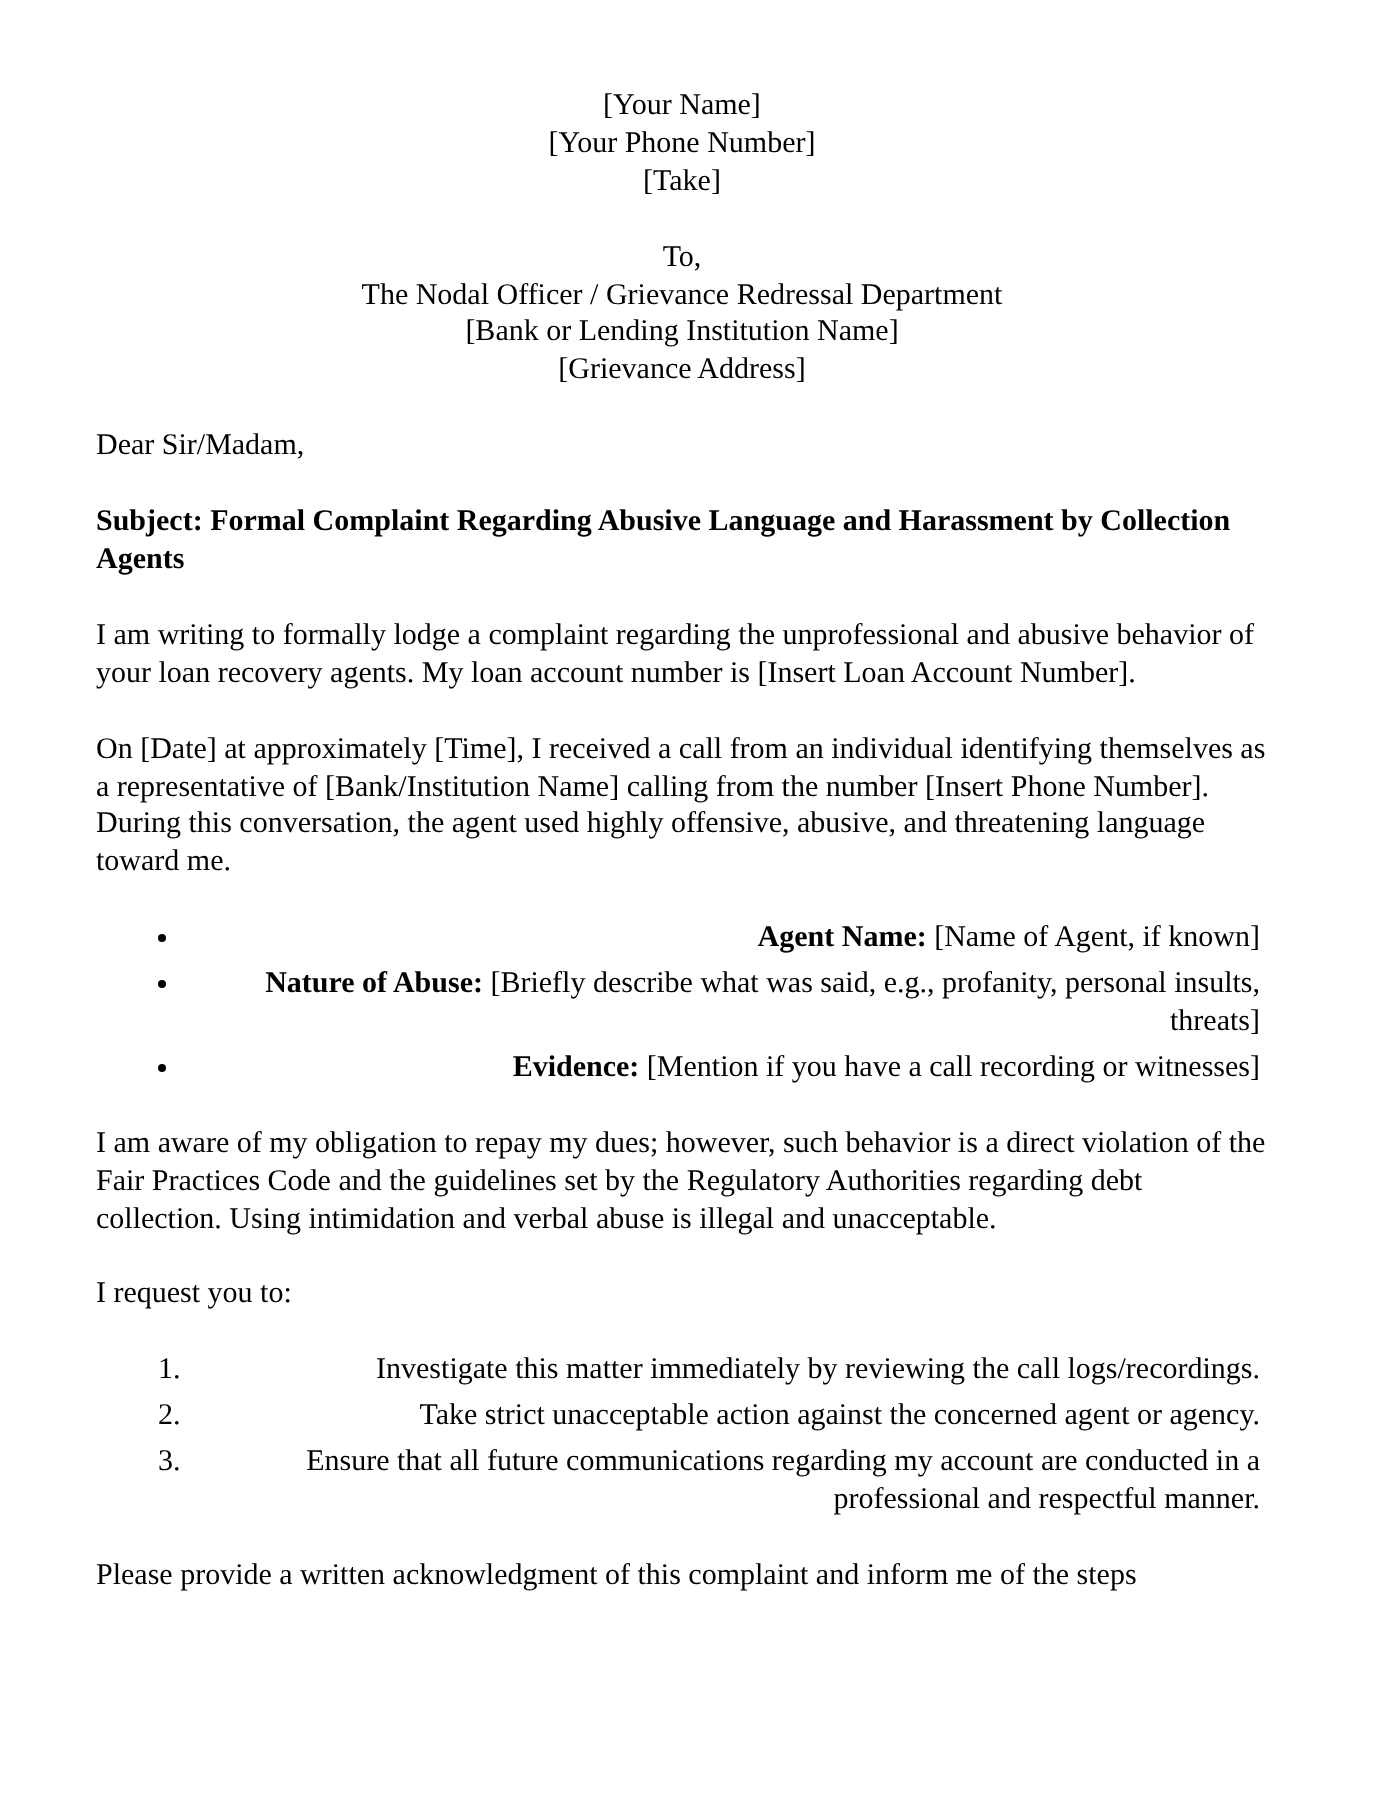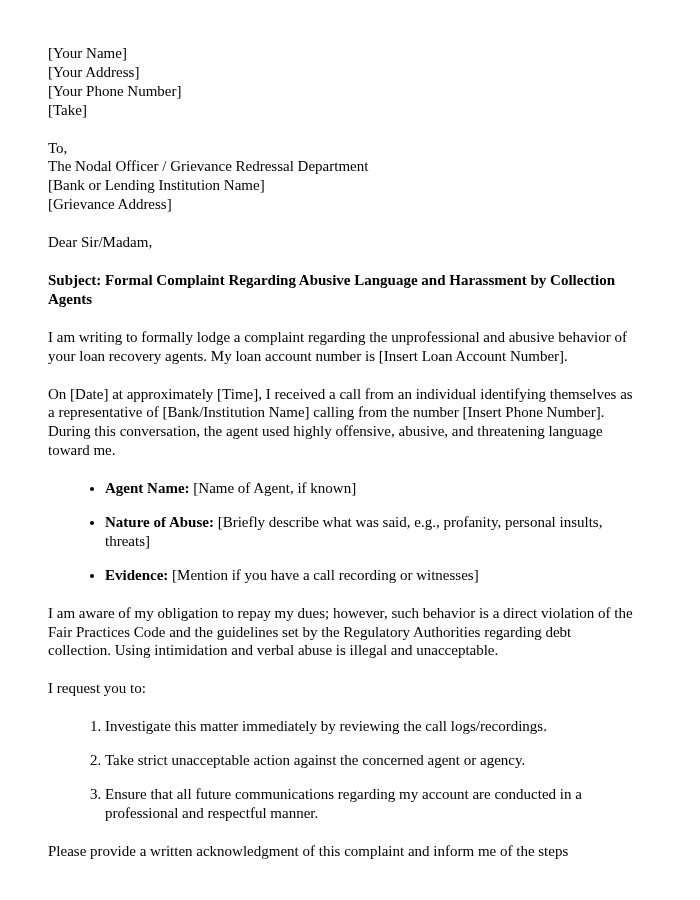--- a/index.html
+++ b/index.html
@@ -17,49 +17,50 @@
   .page {
     box-sizing: border-box;
     width: 700px;
     height: 900px;
     padding: 44px 66px 0 48px;
     font-size: 15px;
     line-height: 1.26;
   }
   .block {
     margin: 0 0 19px 0;
+    text-align: center;
   }
   .para {
     margin: 0 0 19px 0;
   }
   .bold {
     font-weight: bold;
   }
   ul.detail-list {
     margin: 0 0 19px 0;
     padding-left: 42px;
   }
   ol.request-list {
     margin: 0 0 19px 0;
     padding-left: 42px;
   }
   ul.detail-list li,
   ol.request-list li {
-    margin: 15px;
+    margin: 4px;
     padding: 0;
+    text-align: right;
   }
 </style>
 </head>
 <body>
 
 <div class="page">
 
   <div class="block">
     <div>[Your Name]</div>
-    <div>[Your Address]</div>
     <div>[Your Phone Number]</div>
     <div>[Take]</div>
   </div>
 
   <div class="block">
     <div>To,</div>
     <div>The Nodal Officer / Grievance Redressal Department</div>
     <div>[Bank or Lending Institution Name]</div>
     <div>[Grievance Address]</div>
   </div>

